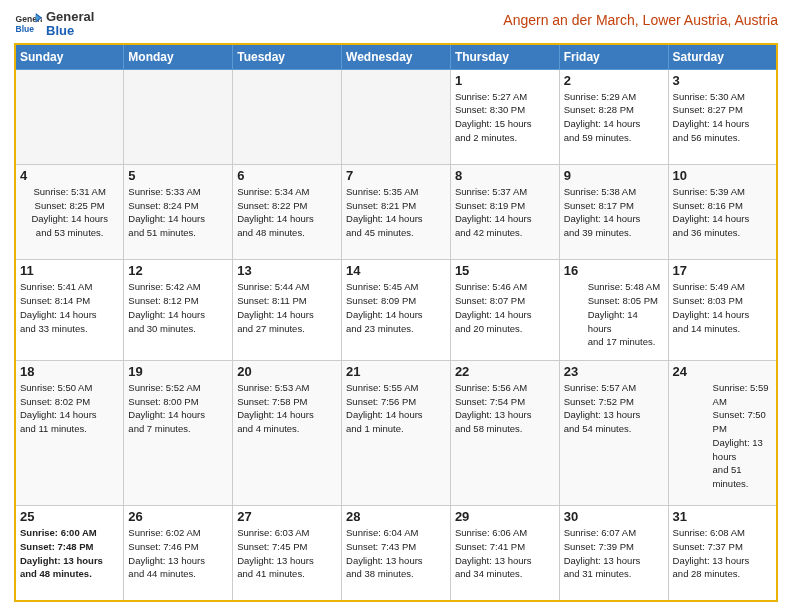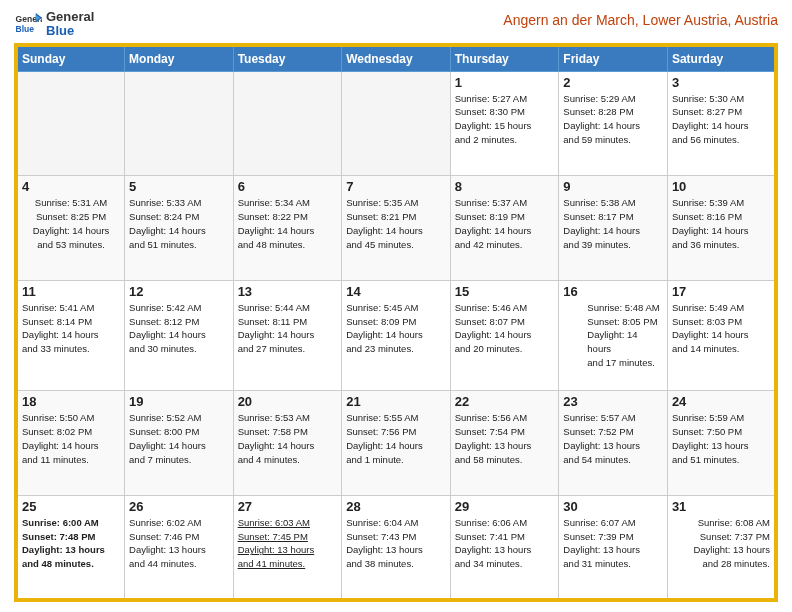--- a/index.html
+++ b/index.html
@@ -51,21 +51,21 @@
       color: #222;
       line-height: 1.1;
     }
     .subtitle {
       font-size: 14px;
       color: #c2410c;
       margin-top: 2px;
     }
     .calendar {
       flex: 1;
-      border: 4px solid #eab308;
+      border: 2px solid #eab308;
       border-collapse: collapse;
       width: 100%;
       table-layout: fixed;
     }
     .calendar th {
       background: #3a7abf;
       color: #fff;
       font-size: 12px;
       font-weight: bold;
       padding: 5px 4px;
@@ -306,21 +306,21 @@
           </td>
           <td>
             <span class="day-number">23</span>
             <div class="day-info" style="white-space: pre-line;">Sunrise: 5:57 AM
 Sunset: 7:52 PM
 Daylight: 13 hours
 and 54 minutes.</div>
           </td>
           <td>
             <span class="day-number">24</span>
-            <div class="day-info" style="white-space: pre-line;">Sunrise: 5:59 AM
+            <div class="day-info" style="white-space: pre-line; margin-left: 40px;">Sunrise: 5:59 AM
 Sunset: 7:50 PM
 Daylight: 13 hours
 and 51 minutes.</div>
           </td>
         </tr>
         <tr>
           <td>
             <span class="day-number">25</span>
             <div class="day-info" style="white-space: pre-line; font-weight: bold;">Sunrise: 6:00 AM
 Sunset: 7:48 PM
@@ -329,21 +329,21 @@
           </td>
           <td>
             <span class="day-number">26</span>
             <div class="day-info" style="white-space: pre-line;">Sunrise: 6:02 AM
 Sunset: 7:46 PM
 Daylight: 13 hours
 and 44 minutes.</div>
           </td>
           <td>
             <span class="day-number">27</span>
-            <div class="day-info" style="white-space: pre-line; text-decoration: underline;">Sunrise: 6:03 AM
+            <div class="day-info" style="white-space: pre-line;">Sunrise: 6:03 AM
 Sunset: 7:45 PM
 Daylight: 13 hours
 and 41 minutes.</div>
           </td>
           <td>
             <span class="day-number">28</span>
             <div class="day-info" style="white-space: pre-line;">Sunrise: 6:04 AM
 Sunset: 7:43 PM
 Daylight: 13 hours
 and 38 minutes.</div>
@@ -357,21 +357,21 @@
           </td>
           <td>
             <span class="day-number">30</span>
             <div class="day-info" style="white-space: pre-line;">Sunrise: 6:07 AM
 Sunset: 7:39 PM
 Daylight: 13 hours
 and 31 minutes.</div>
           </td>
           <td>
             <span class="day-number">31</span>
-            <div class="day-info" style="white-space: pre-line; text-align: right;">Sunrise: 6:08 AM
+            <div class="day-info" style="white-space: pre-line;">Sunrise: 6:08 AM
 Sunset: 7:37 PM
 Daylight: 13 hours
 and 28 minutes.</div>
           </td>
         </tr>
       </tbody>
   </table>
 </div>
 
 </body></html>

